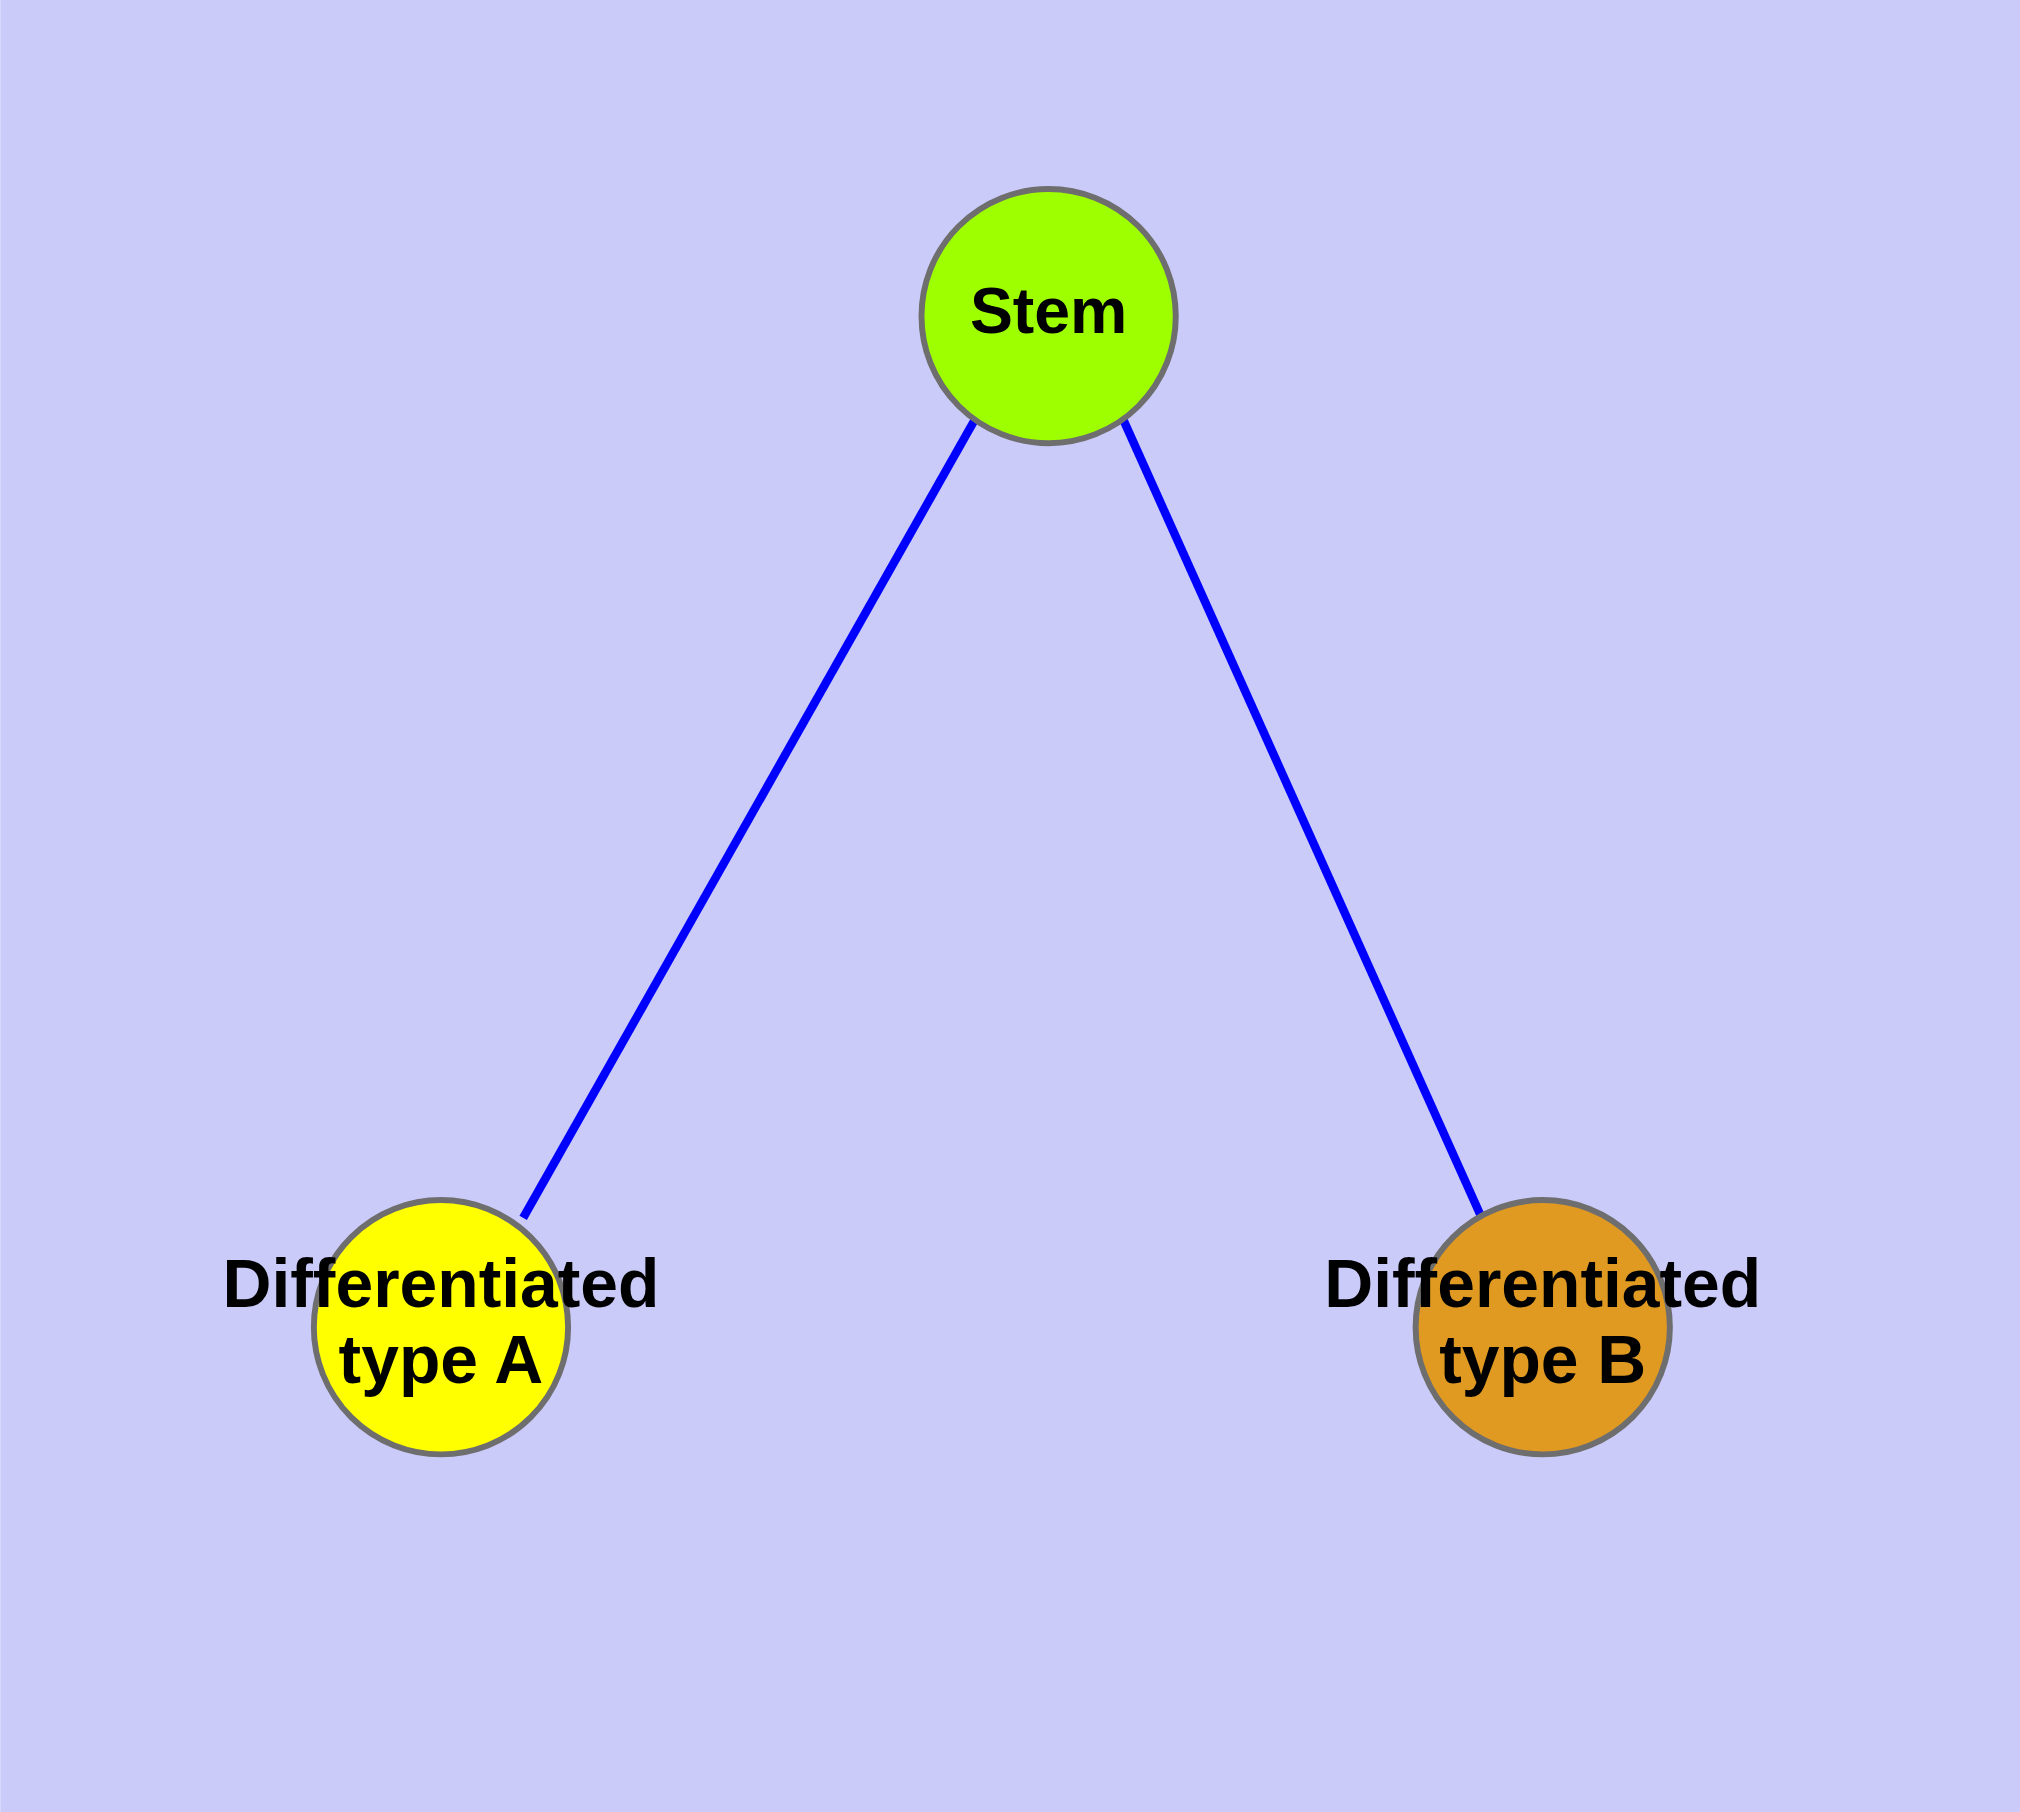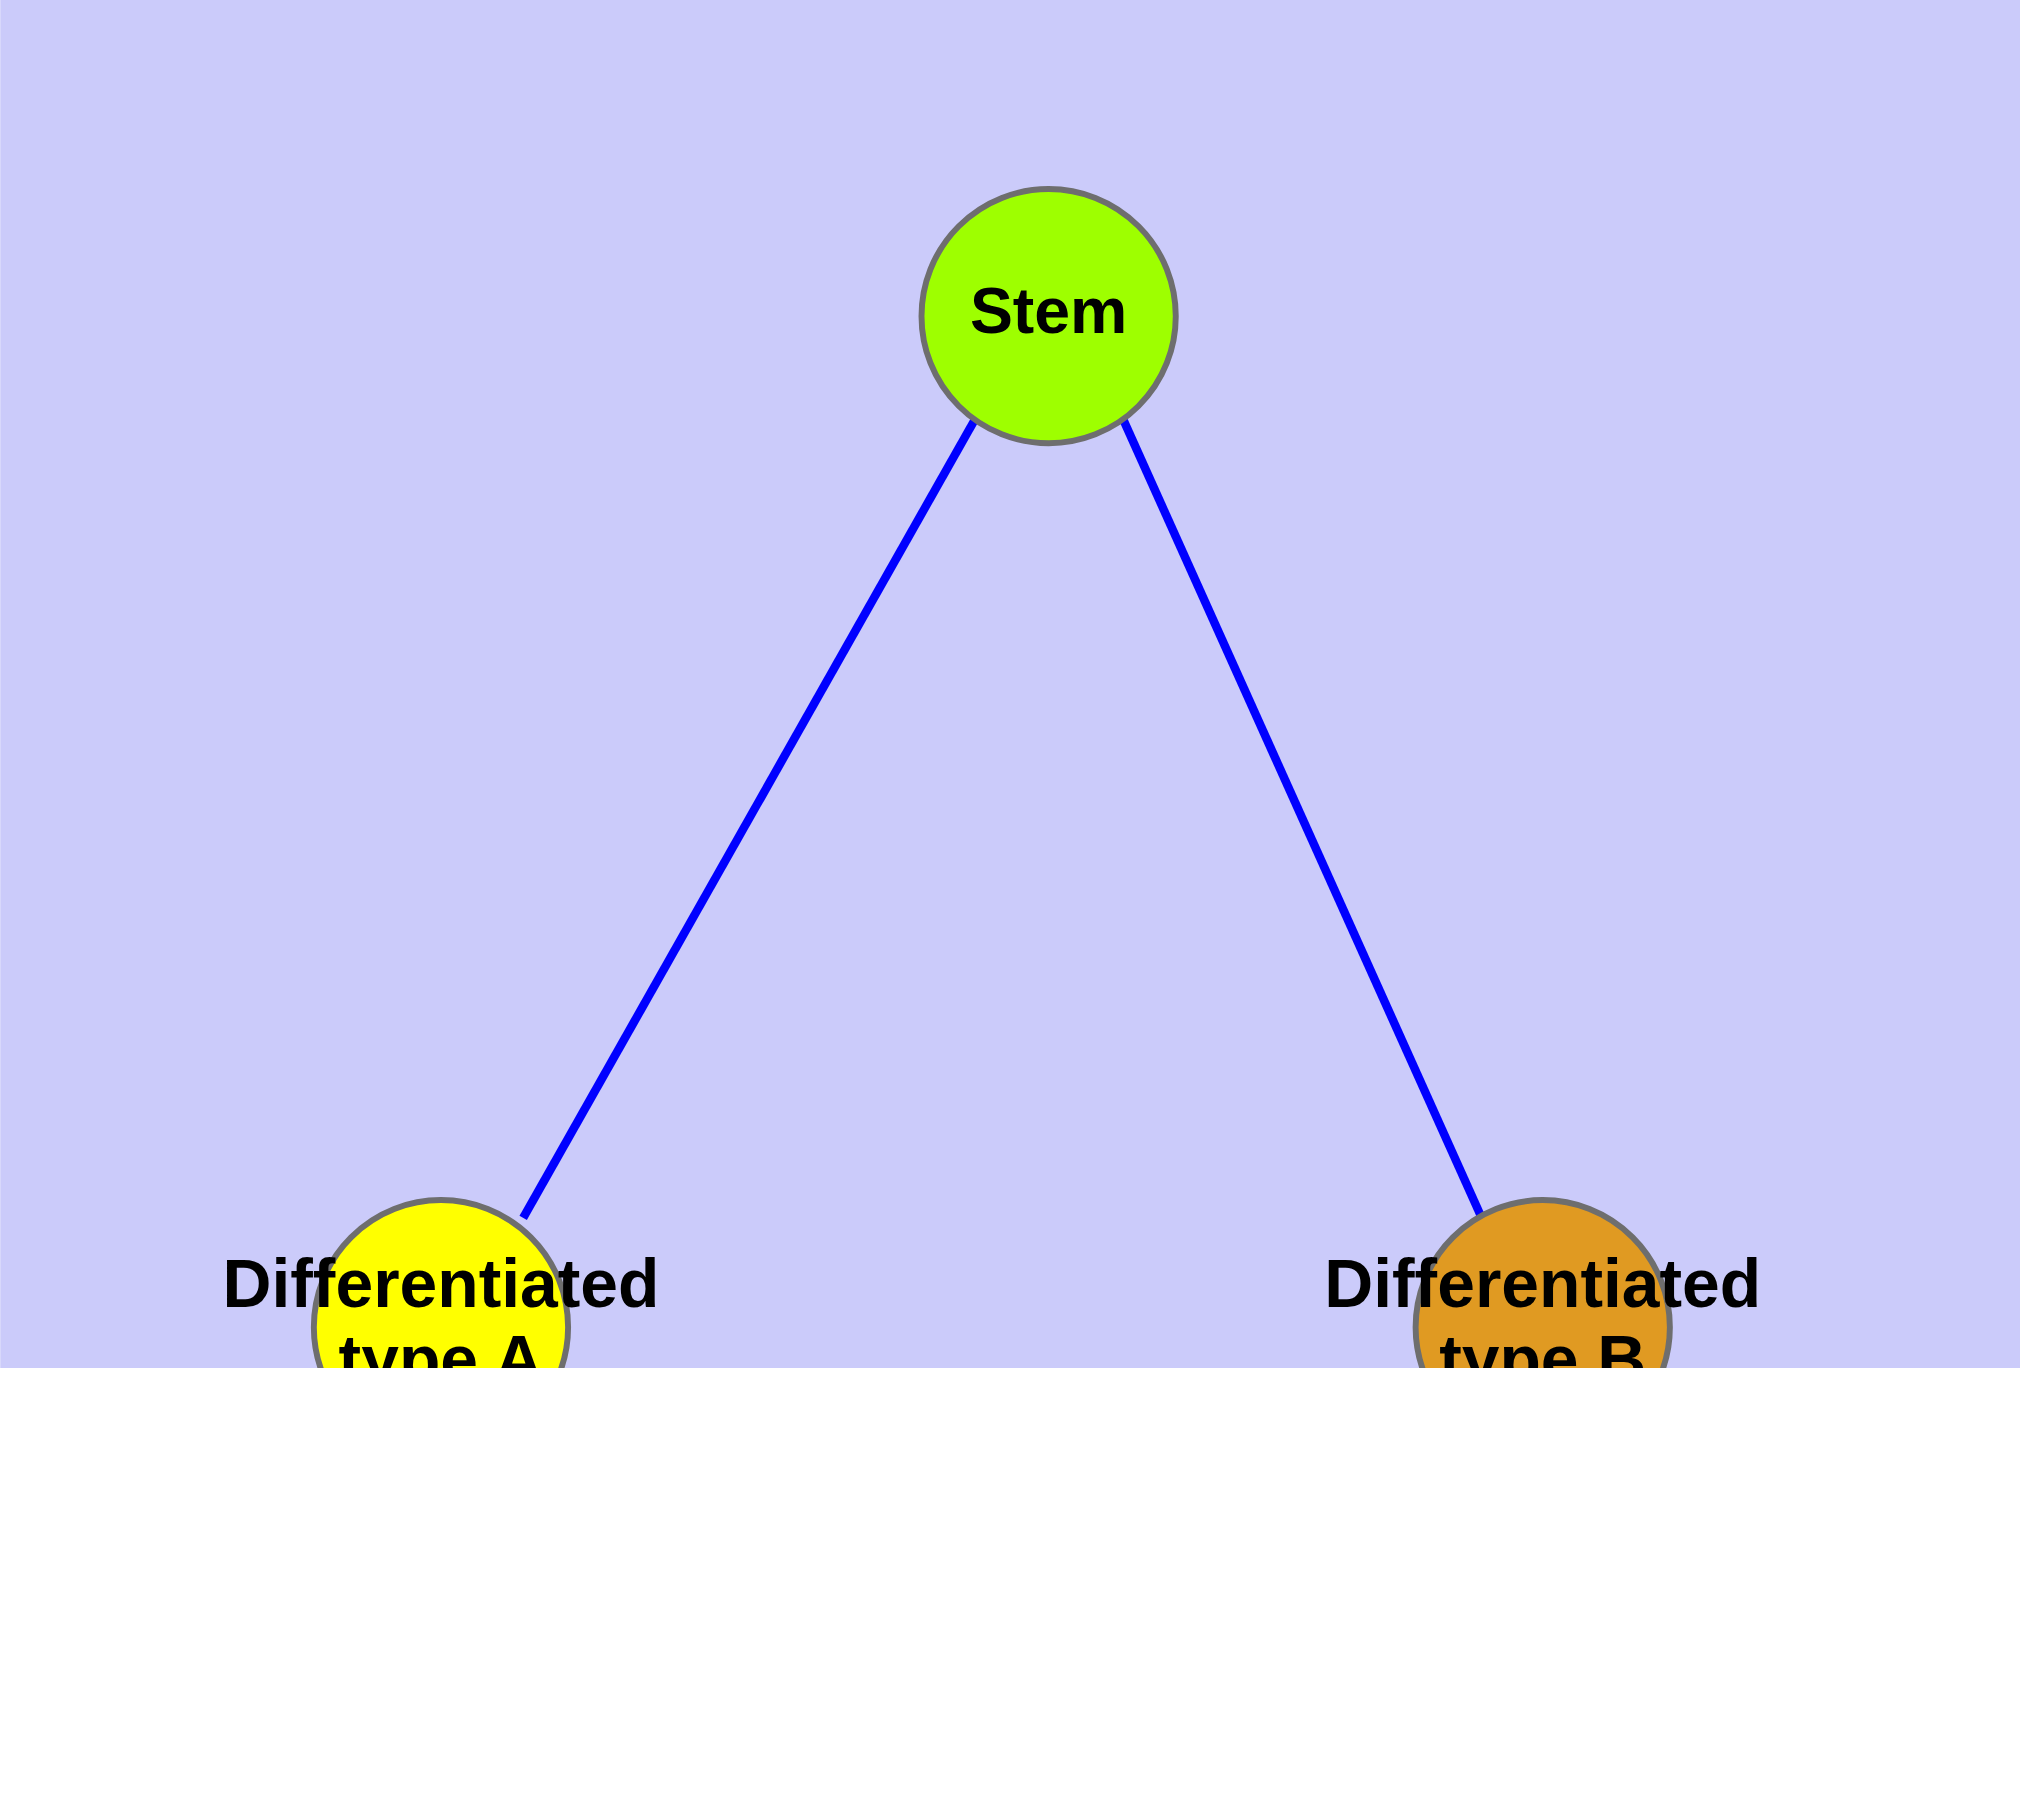--- a/index.html
+++ b/index.html
@@ -28,21 +28,21 @@
     font-weight: bold;
     fill: #000000;
     text-anchor: middle;
     dominant-baseline: middle;
     white-space: pre;
   }
 </style>
 </head>
 <body>
 
-<div id="canvas" style="width: 2021px; height: 1368px;">
+<div id="canvas" style="width: 2021px; height: 1812px;">
   <svg id="graph-svg" viewBox="0 0 2384 2138" style="width: 2021px; height: 1812px;">
 
     <rect id="bg-rect" x="0" y="0" width="2384" height="2138" fill="#CBCBFA"></rect>
 
     <g id="edges-layer">
         <line x1="1150" y1="495" x2="617" y2="1437" stroke="#0000FF" stroke-width="10" stroke-linecap="butt"></line>
         <line x1="1325" y1="495" x2="1748" y2="1437" stroke="#0000FF" stroke-width="10" stroke-linecap="butt"></line>
       </g>
     <g id="nodes-layer">
         <circle cx="1237" cy="373" r="150" fill="#9EFF00" stroke="#6E6E6E" stroke-width="7"></circle>

